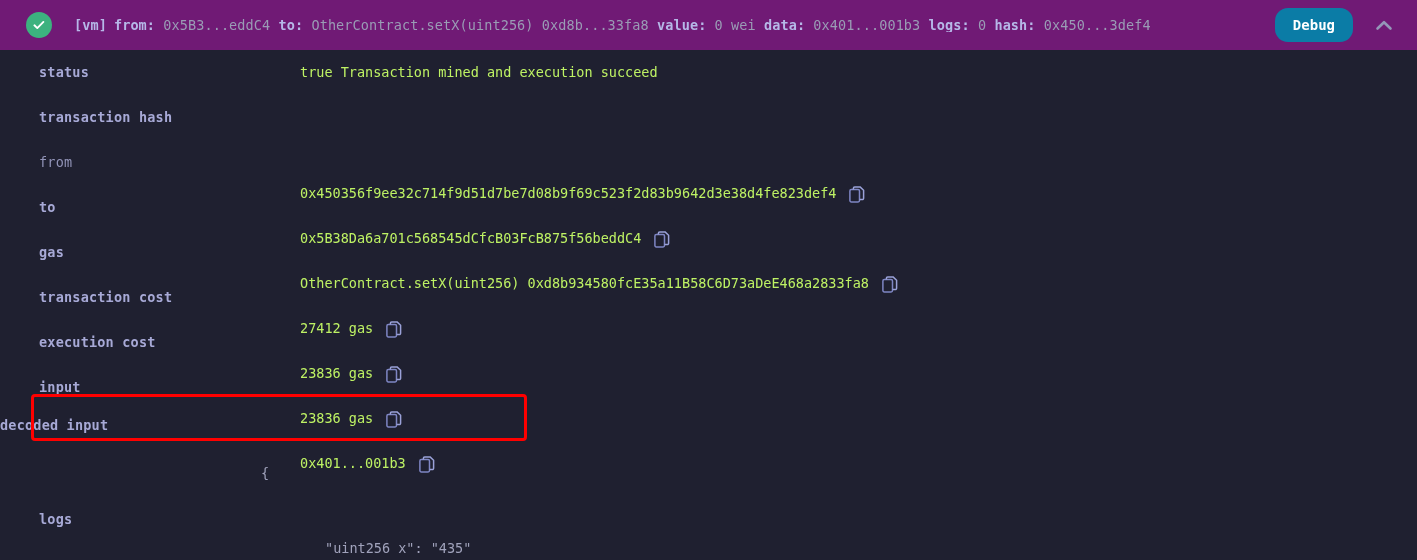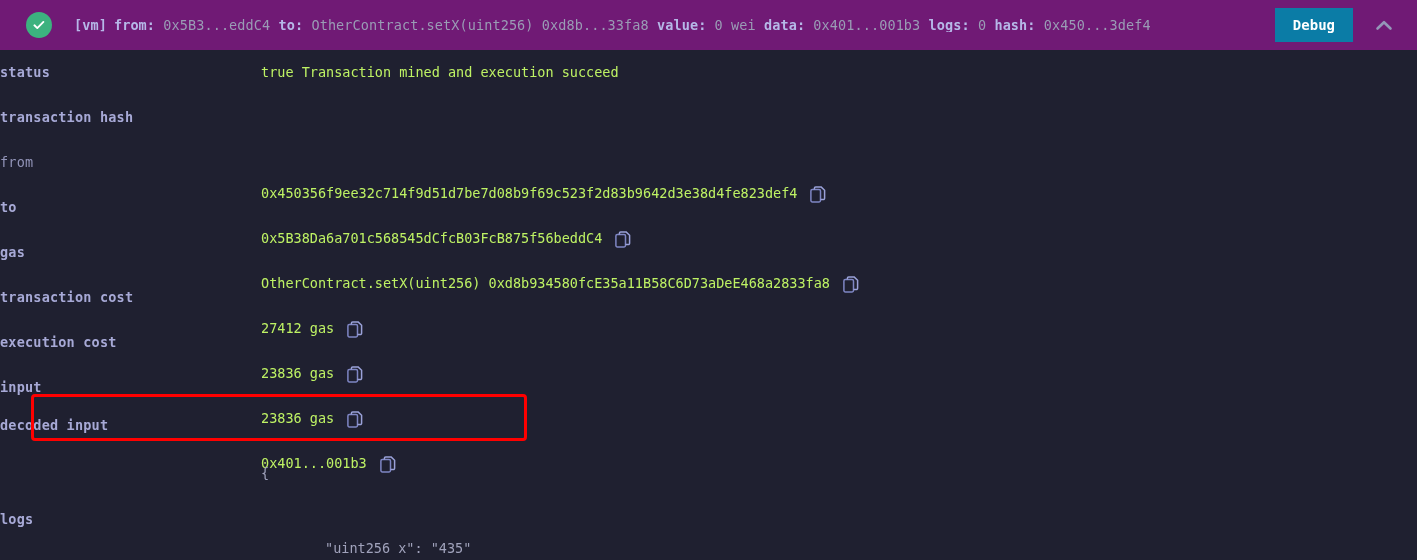--- a/index.html
+++ b/index.html
@@ -62,21 +62,21 @@
   .sp { display: inline-block; width: 7px; }
 
   .debug-button {
     flex: 0 0 auto;
     background: #0b7ca6;
     color: #ffffff;
     font-weight: bold;
     font-size: 14px;
     padding: 9px 18px 9px 18px;
     border: none;
-    border-radius: 0;
+    border-radius: 13px;
     cursor: pointer;
     font-family: "DejaVu Sans Mono", "Liberation Mono", monospace;
     margin-right: 18px;
   }
 
   .collapse-chevron {
     flex: 0 0 auto;
     width: 26px;
     height: 26px;
     display: flex;
@@ -90,20 +90,21 @@
   .details {
     position: relative;
     padding: 0;
     width: 1417px;
   }
 
   .row {
     display: flex;
     align-items: flex-start;
     height: 45px;
+    padding-left: 39px;
   }
 
   .row-label {
     flex: 0 0 261px;
     color: #a7a9d6;
     font-weight: bold;
     font-size: 13.5px;
     line-height: 45px;
     letter-spacing: 0.2px;
   }

